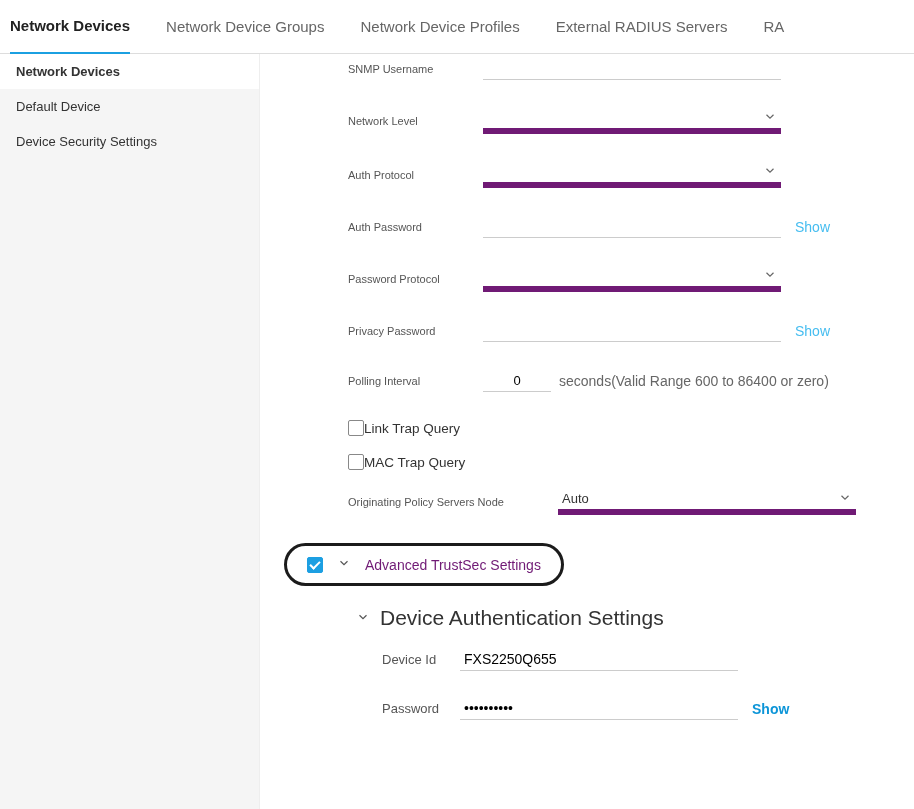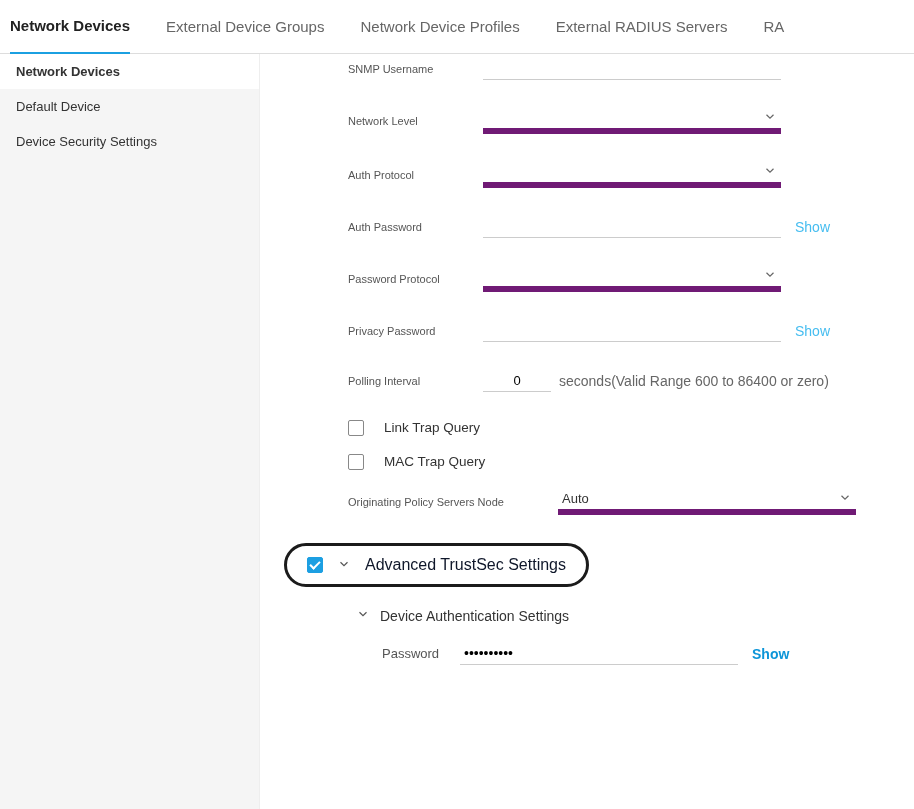--- a/index.html
+++ b/index.html
@@ -105,22 +105,23 @@
       cursor: pointer;
     }
     .show-link.bold { color: #0c95d8; font-weight: 600; }
     .hint {
       font-size: 14px;
       color: #666;
       margin-left: 8px;
     }
     .checkbox-row {
       display: flex;
+      align-items: center;
       margin-bottom: 18px;
-      gap: 20px;
+      gap: 0;
     }
     .cbox {
       width: 16px;
       height: 16px;
       border: 1.5px solid #888;
       border-radius: 2px;
       background: #fff;
       flex-shrink: 0;
       position: relative;
     }
@@ -147,32 +148,32 @@
     }
     .highlight-oval {
       display: flex;
       align-items: center;
       gap: 14px;
       border: 3px solid #1b1b1b;
       border-radius: 26px;
       padding: 10px 20px;
     }
     .section-title {
-      font-size: 16px;
-      color: #0f172a;
+      font-size: 14px;
+      color: #701a75;
     }
     .indent { margin-left: 72px; }
     .subsection-header {
       display: flex;
       align-items: center;
       gap: 10px;
       margin-bottom: 18px;
     }
     .subsection-title {
-      font-size: 14px;
+      font-size: 21px;
       color: #333;
     }
     .form-area-left { margin-left: 64px; }
     .field-row-2 {
       display: flex;
       align-items: center;
       margin-bottom: 26px;
     }
     .field-label-2 {
       width: 78px;
@@ -190,21 +191,21 @@
       outline: none;
     }
     .indent2 { margin-left: 26px; }
     svg.chev { width: 14px; height: 14px; }
   </style>
 </head>
 <body>
 
 <div class="top-tabs">
   <div class="top-tab active">Network Devices</div>
-  <div class="top-tab">External Device Groups</div>
+  <div class="top-tab">Network Device Groups</div>
   <div class="top-tab">Network Device Profiles</div>
   <div class="top-tab">External RADIUS Servers</div>
   <div class="top-tab">RA</div>
 </div>
 
 <div class="layout">
   <div class="sidebar">
     <div class="sidebar-item active">Network Devices</div>
     <div class="sidebar-item">Default Device</div>
     <div class="sidebar-item">Device Security Settings</div>
@@ -313,20 +314,24 @@
         <span>
           <svg class="chev" viewBox="0 0 24 24" fill="none" stroke="#555" stroke-width="2">
               <polyline points="6 9 12 15 18 9"></polyline>
             </svg>
         </span>
         <span class="subsection-title">Device Authentication Settings</span>
       </div>
 
       <div class="indent2">
 
+        <div class="field-row-2">
+          <div class="field-label-2">Device Id</div>
+          <input class="field-input-2" value="FXS2250Q655" style="">
+        </div>
 
         <div class="field-row-2">
           <div class="field-label-2">Password</div>
           <input class="field-input-2" value="••••••••••" style="">
           <span class="show-link bold">Show</span>
         </div>
       </div>
     </div>
 
   </div>

